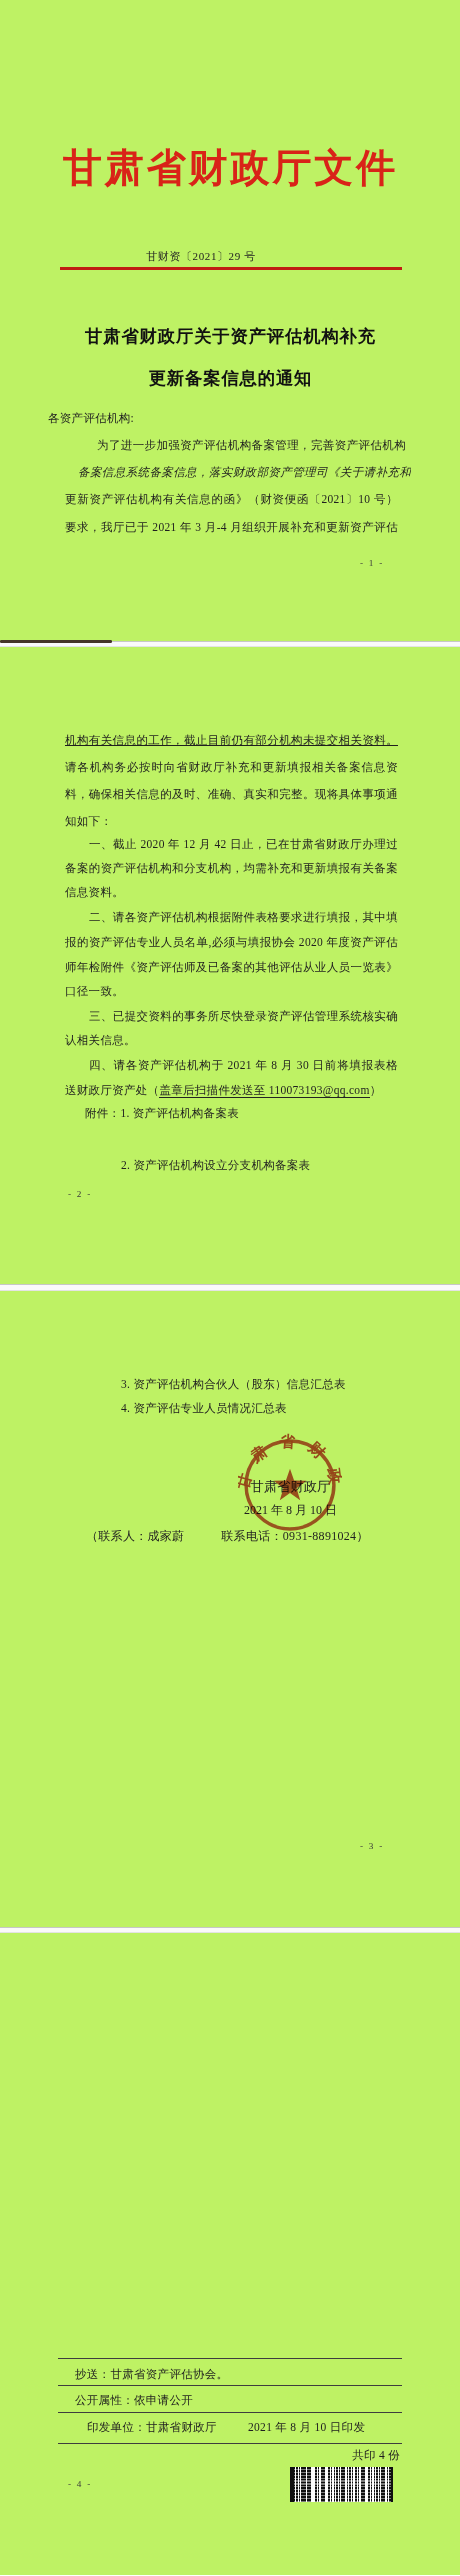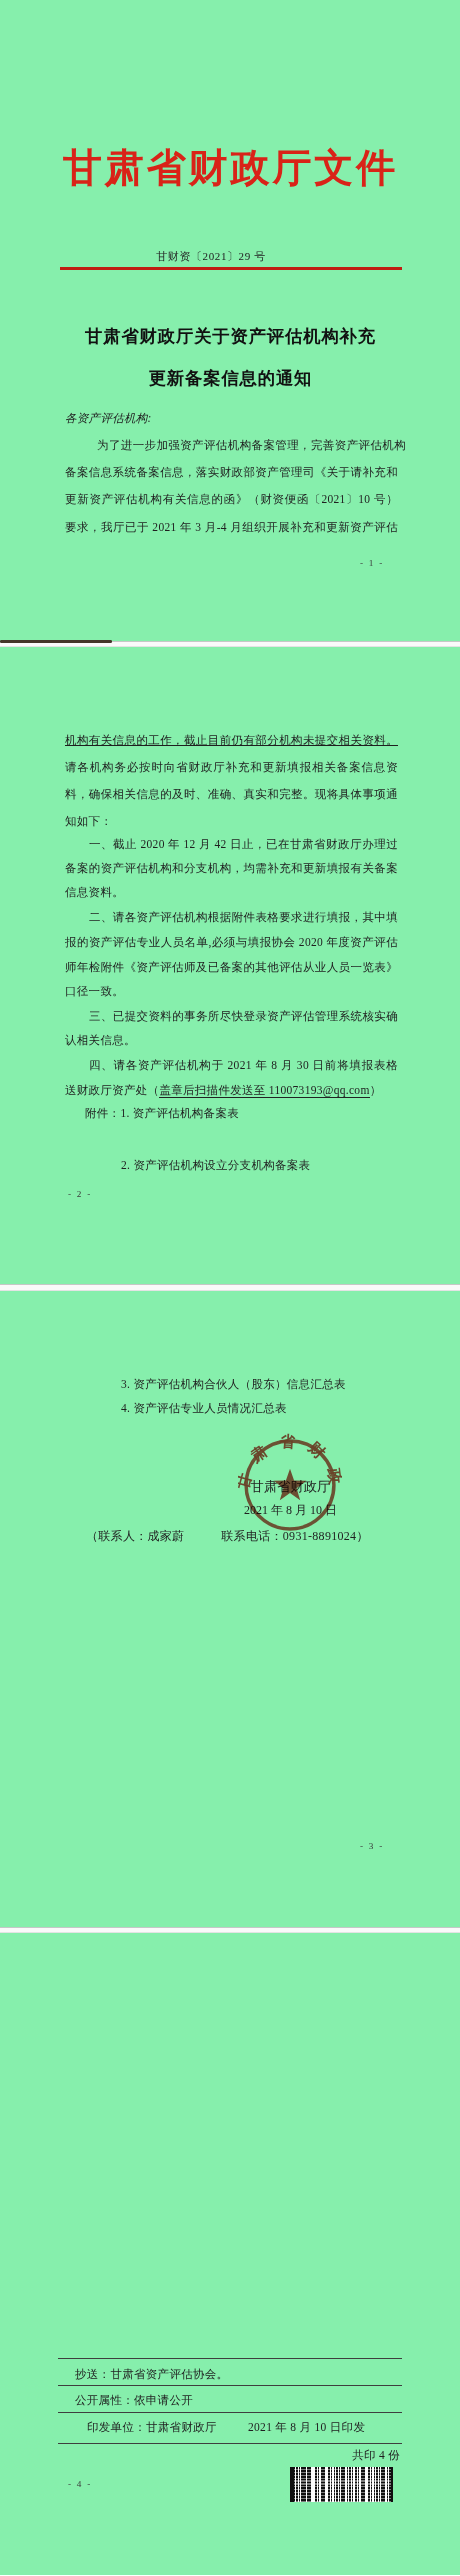--- a/index.html
+++ b/index.html
@@ -1,30 +1,30 @@
 <!DOCTYPE html>
 <html style="font-size:9.2px"><head>
 <meta charset="utf-8">
 <style>
   html,body{margin:0;padding:0;background:#ffffff;}
   #doc-root{
     position:relative;width:461px;height:2576px;margin:0 auto;
     background:#fff;font-family:"Liberation Serif","DejaVu Serif",serif;color:#1d1d1d;
   }
-  .page{position:relative;width:461px;background:#86efac;overflow:hidden;}
+  .page{position:relative;width:461px;background:#bef264;overflow:hidden;}
   .page-sep{position:relative;width:461px;height:6.3px;background:#fafafa;
     border-top:0.6px solid #c7c7c7;border-bottom:0.6px solid #e4e4e4;box-sizing:border-box;}
   .sep-accent{position:absolute;left:0;top:-1.7px;width:112px;height:2.3px;background:#45362a;border-radius:1.2px;}
   .bl{position:absolute;font-size:11.5px;line-height:17.3px;height:17.3px;overflow:hidden;color:#1f1f1f;letter-spacing:0.3px;}
   .jf{text-align:justify;text-align-last:justify;}
   .banner{
     position:absolute;top:145px;left:0;width:461px;text-align:center;
     font-size:39px;line-height:46px;font-weight:900;color:#d92318;letter-spacing:2.9px;
   }
-  .docnum{position:absolute;top:249px;left:0;width:402px;text-align:center;font-size:11px;color:#222;letter-spacing:0.6px;margin-left:10px;}
+  .docnum{position:absolute;top:249px;left:0;width:402px;text-align:center;font-size:11px;color:#222;letter-spacing:0.6px;}
   .redline{position:absolute;top:267px;left:60px;width:342px;height:2.9px;background:#c01d12;}
   .doctitle{position:absolute;left:0;width:461px;text-align:center;font-size:17.3px;line-height:21px;font-weight:700;color:#111;letter-spacing:0.9px;}
   .pagenum{position:absolute;font-size:9.2px;color:#3a3a3a;letter-spacing:1.7px;width:44px;text-align:center;}
   .uline{border-bottom:1.2px solid #222;padding-bottom:0.6px;}
   .issuer-block{position:absolute;left:236px;width:109px;text-align:center;color:#1f1f1f;}
   .seal{position:absolute;left:238px;top:142px;width:104px;height:104px;mix-blend-mode:multiply;opacity:.92;}
   .fline{position:absolute;left:58px;width:344px;height:1.2px;background:#3e3e3e;}
   .foot{position:absolute;font-size:11.5px;color:#1f1f1f;letter-spacing:0.3px;line-height:16px;height:16px;overflow:hidden;}
   .barcode{
     position:absolute;left:290px;top:534px;width:103px;height:35px;box-sizing:border-box;
@@ -38,23 +38,23 @@
 <body>
 
 <div id="doc-root">
 
   <div class="page" style="height:641px;">
     <div class="banner">甘肃省财政厅文件</div>
     <div class="docnum">甘财资〔2021〕29 号</div>
     <div class="redline"></div>
     <div class="doctitle" style="top:326px;">甘肃省财政厅关于资产评估机构补充</div>
     <div class="doctitle" style="top:368px;">更新备案信息的通知</div>
-    <div class="bl" style="top:410px;left:65px;font-style:italic;">各资产评估机构:</div>
+    <div class="bl" style="top:410px;left:48px;">各资产评估机构:</div>
     <div class="bl jf" style="top:437px;left:89px;width:309px;margin-left:8px;">为了进一步加强资产评估机构备案管理，完善资产评估机构</div>
-    <div class="bl jf" style="top:464px;left:65px;width:333px;">备案信息系统备案信息，落实财政部资产管理司《关于请补充和</div>
+    <div class="bl jf" style="top:464px;left:78px;width:333px;font-style:italic;">备案信息系统备案信息，落实财政部资产管理司《关于请补充和</div>
     <div class="bl jf" style="top:491px;left:65px;width:333px;">更新资产评估机构有关信息的函》（财资便函〔2021〕10 号）的</div>
     <div class="bl jf" style="top:519px;left:65px;width:333px;">要求，我厅已于 2021 年 3 月-4 月组织开展补充和更新资产评估</div>
     <div class="pagenum" style="top:558px;left:350px;">- 1 -</div>
   </div>
 
   <div class="page-sep">
     <div class="sep-accent"></div>
   </div>
 
   <div class="page" style="height:637px;">

